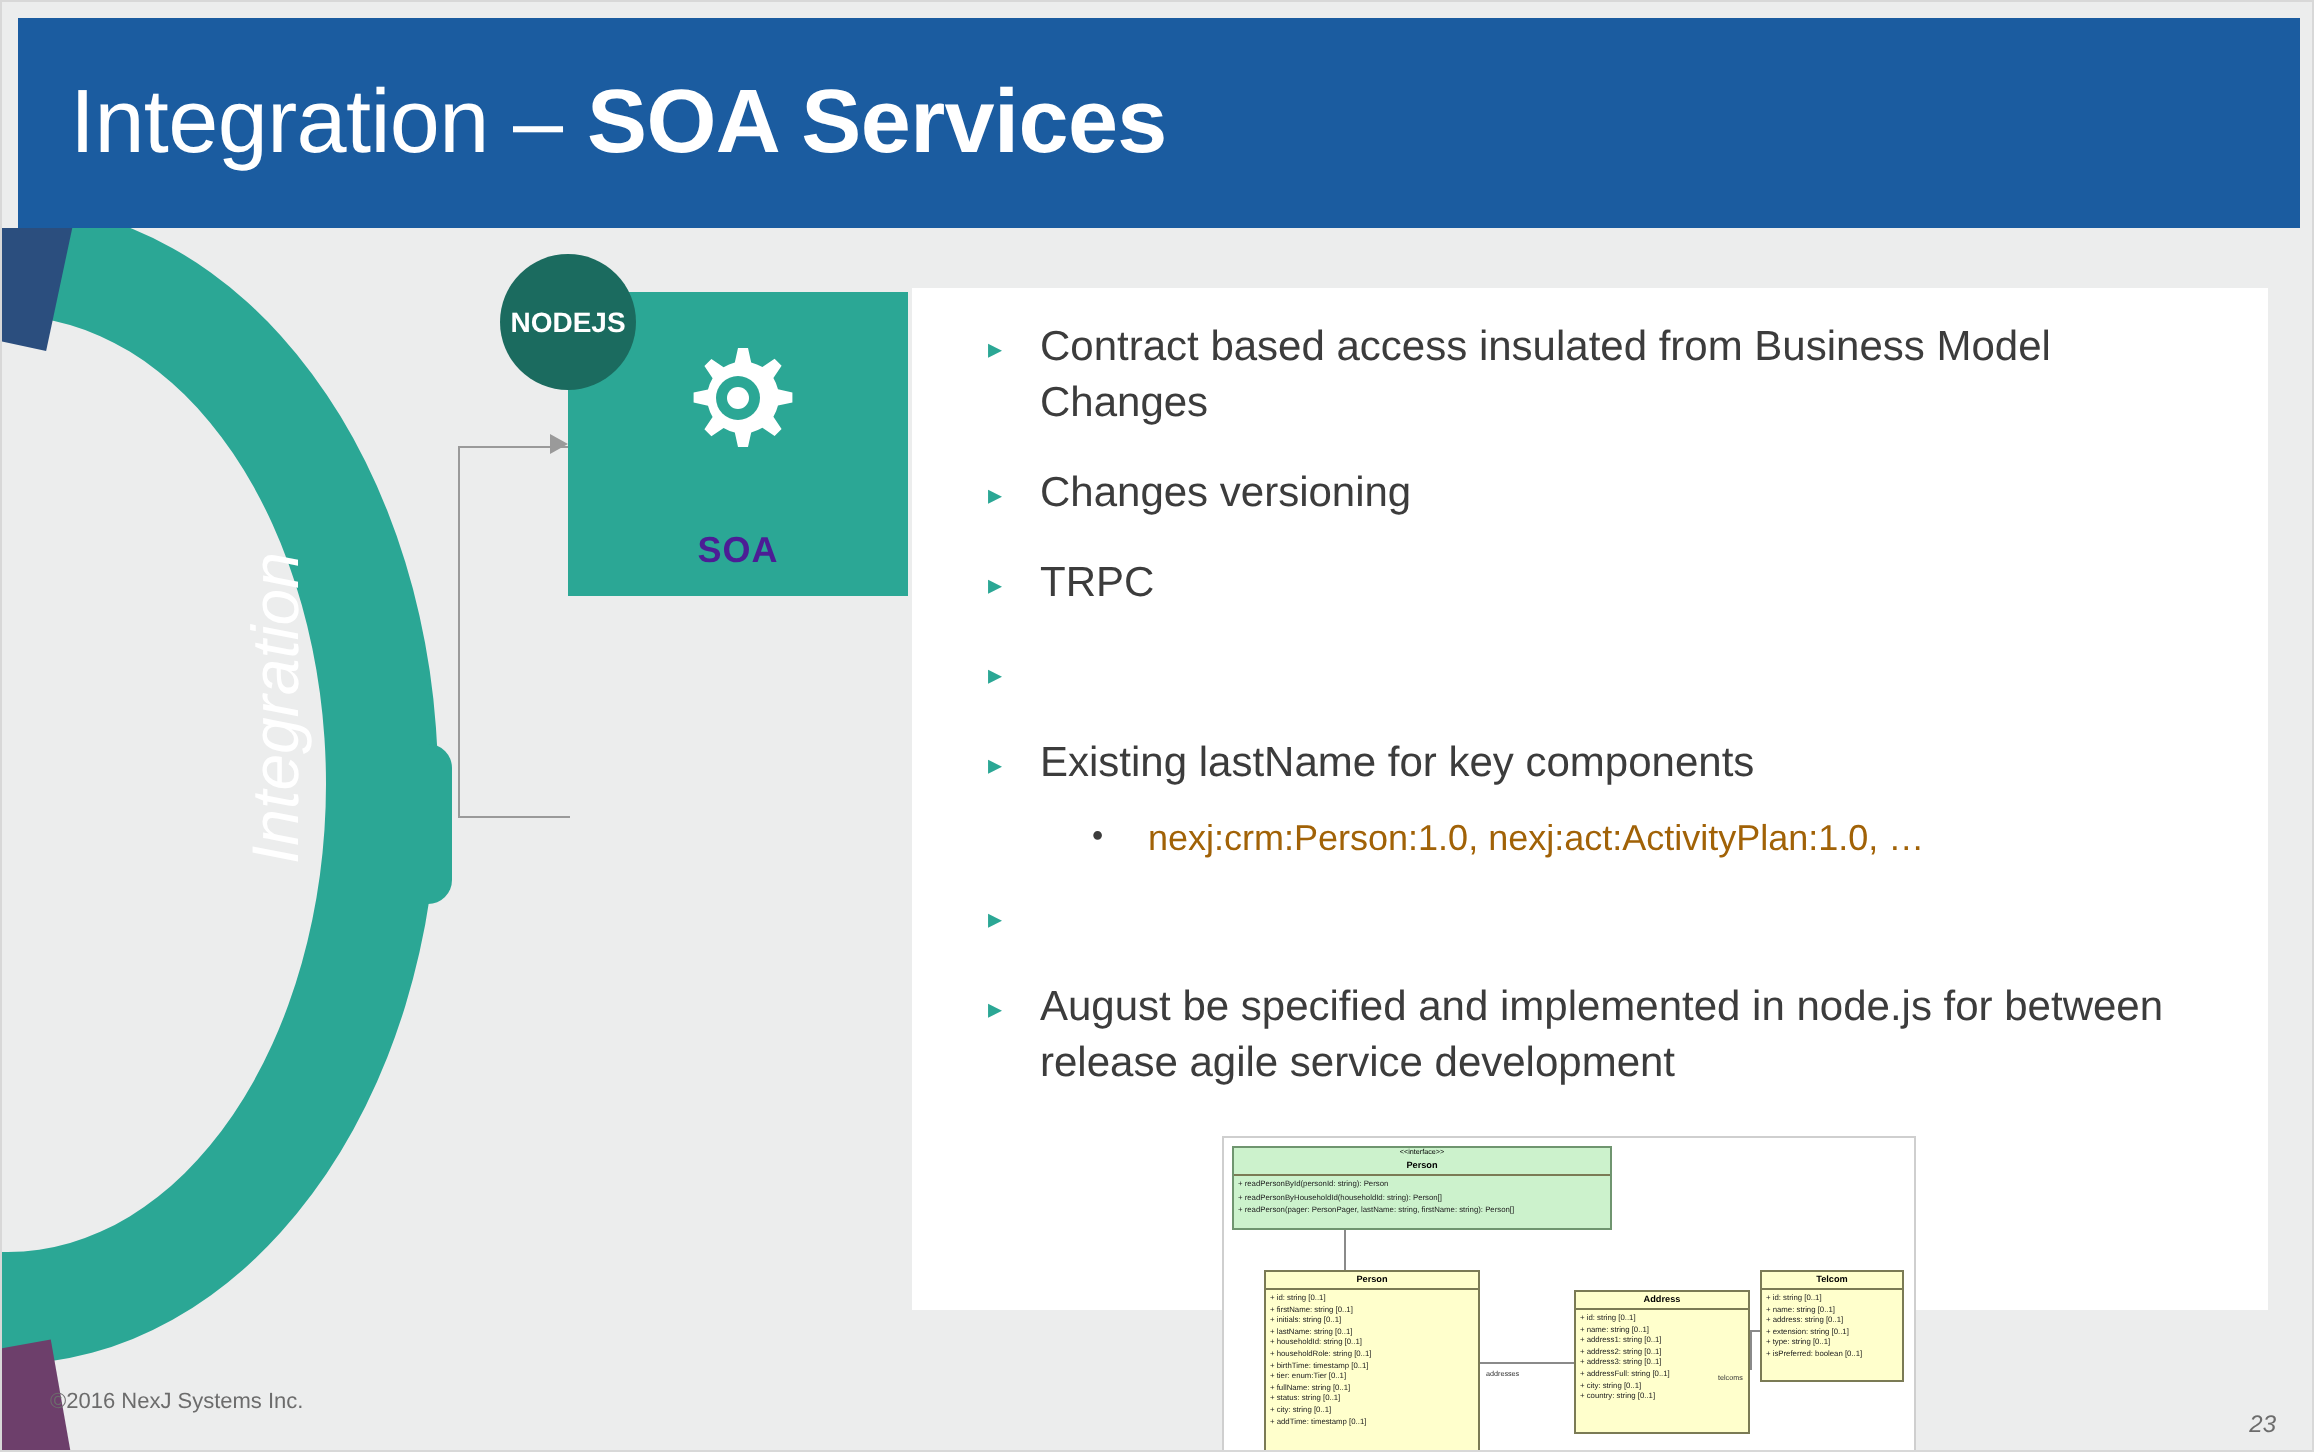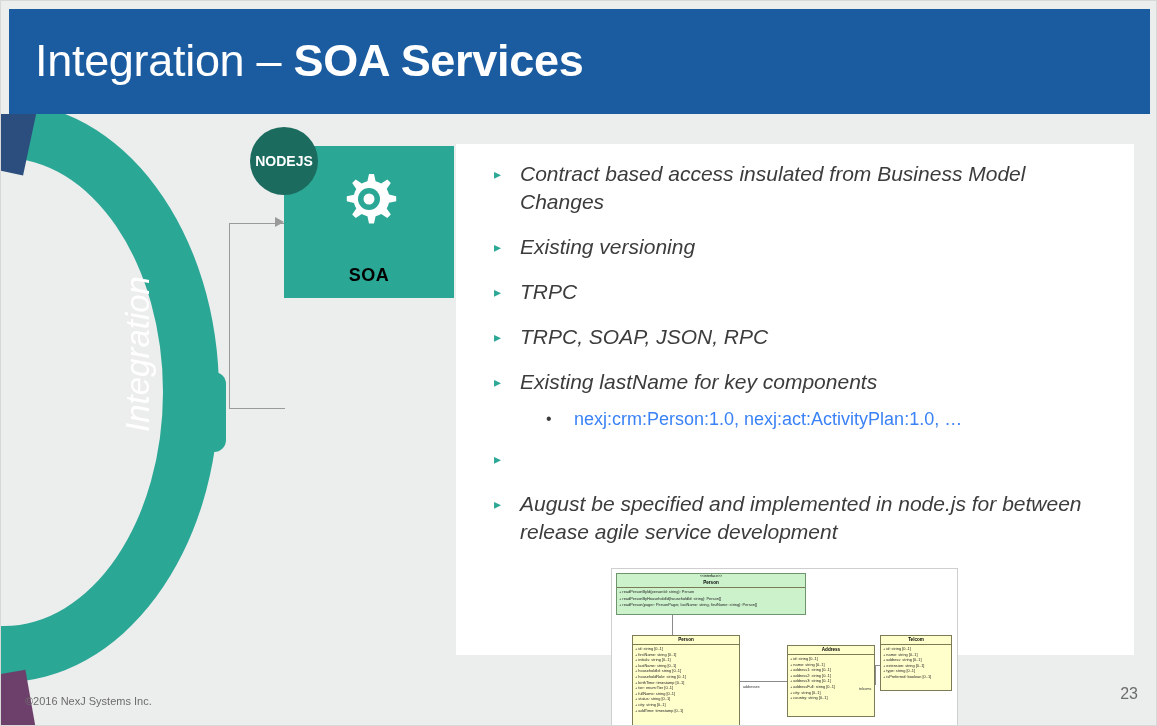--- a/index.html
+++ b/index.html
@@ -113,21 +113,21 @@
     left: 50%;
     top: 24px;
     transform: translateX(-50%);
   }
   .soa-label {
     position: absolute;
     left: 0;
     right: 0;
     bottom: 12px;
     text-align: center;
-    color: #000000;
+    color: #4c1d95;
     font-size: 18px;
     font-weight: 600;
     letter-spacing: 0.5px;
   }
   .node-circle {
     position: absolute;
     left: 249px;
     top: 126px;
     width: 68px;
     height: 68px;
@@ -194,37 +194,36 @@
     width: 30px;
     flex: none;
     padding-left: 4px;
     box-sizing: border-box;
   }
   .bullet-text {
     font-size: 21px;
     color: #3c3c3c;
     line-height: 28px;
     font-weight: 400;
-    font-style: italic;
   }
   .sub-bullet {
     display: flex;
     align-items: flex-start;
     margin: -6px 0 14px 56px;
   }
   .sub-marker {
     color: #3c3c3c;
     font-size: 16px;
     line-height: 24px;
     width: 28px;
     flex: none;
   }
   .sub-text {
     font-size: 18px;
-    color: #3b82f6;
+    color: #a16207;
     line-height: 24px;
   }
 
   
   .uml {
     position: absolute;
     left: 610px;
     top: 567px;
     width: 347px;
     height: 158px;
@@ -277,23 +276,24 @@
   .footer-left {
     position: absolute;
     left: 24px;
     bottom: 18px;
     font-size: 11px;
     color: #6c6c6c;
   }
   .footer-right {
     position: absolute;
     right: 18px;
-    bottom: 22px;
-    font-size: 16px;
+    bottom: 6px;
+    font-size: 12px;
     color: #6c6c6c;
+    font-style: italic;
   }
 </style>
 </head>
 <body>
 
 <div class="slide">
 
   <div class="title-bar">
     <div class="title-text"><span class="title-light">Integration – </span><span class="title-bold">SOA Services</span></div>
   </div>
@@ -330,31 +330,30 @@
   <div class="panel">
     <div class="bullets">
 
       <div class="bullet">
         <div class="bullet-marker">▸</div>
         <div class="bullet-text">Contract based access insulated from Business Model Changes</div>
       </div>
 
       <div class="bullet">
         <div class="bullet-marker">▸</div>
-        <div class="bullet-text">Existing versioning</div>
+        <div class="bullet-text">Changes versioning</div>
       </div>
 
       <div class="bullet">
         <div class="bullet-marker">▸</div>
         <div class="bullet-text">TRPC</div>
       </div>
 
       <div class="bullet">
         <div class="bullet-marker">▸</div>
-        <div class="bullet-text">TRPC, SOAP, JSON, RPC</div>
       </div>
 
       <div class="bullet">
         <div class="bullet-marker">▸</div>
         <div class="bullet-text">Existing lastName for key components</div>
       </div>
 
       <div class="sub-bullet">
         <div class="sub-marker">•</div>
         <div class="sub-text">nexj:crm:Person:1.0, nexj:act:ActivityPlan:1.0, …</div>

